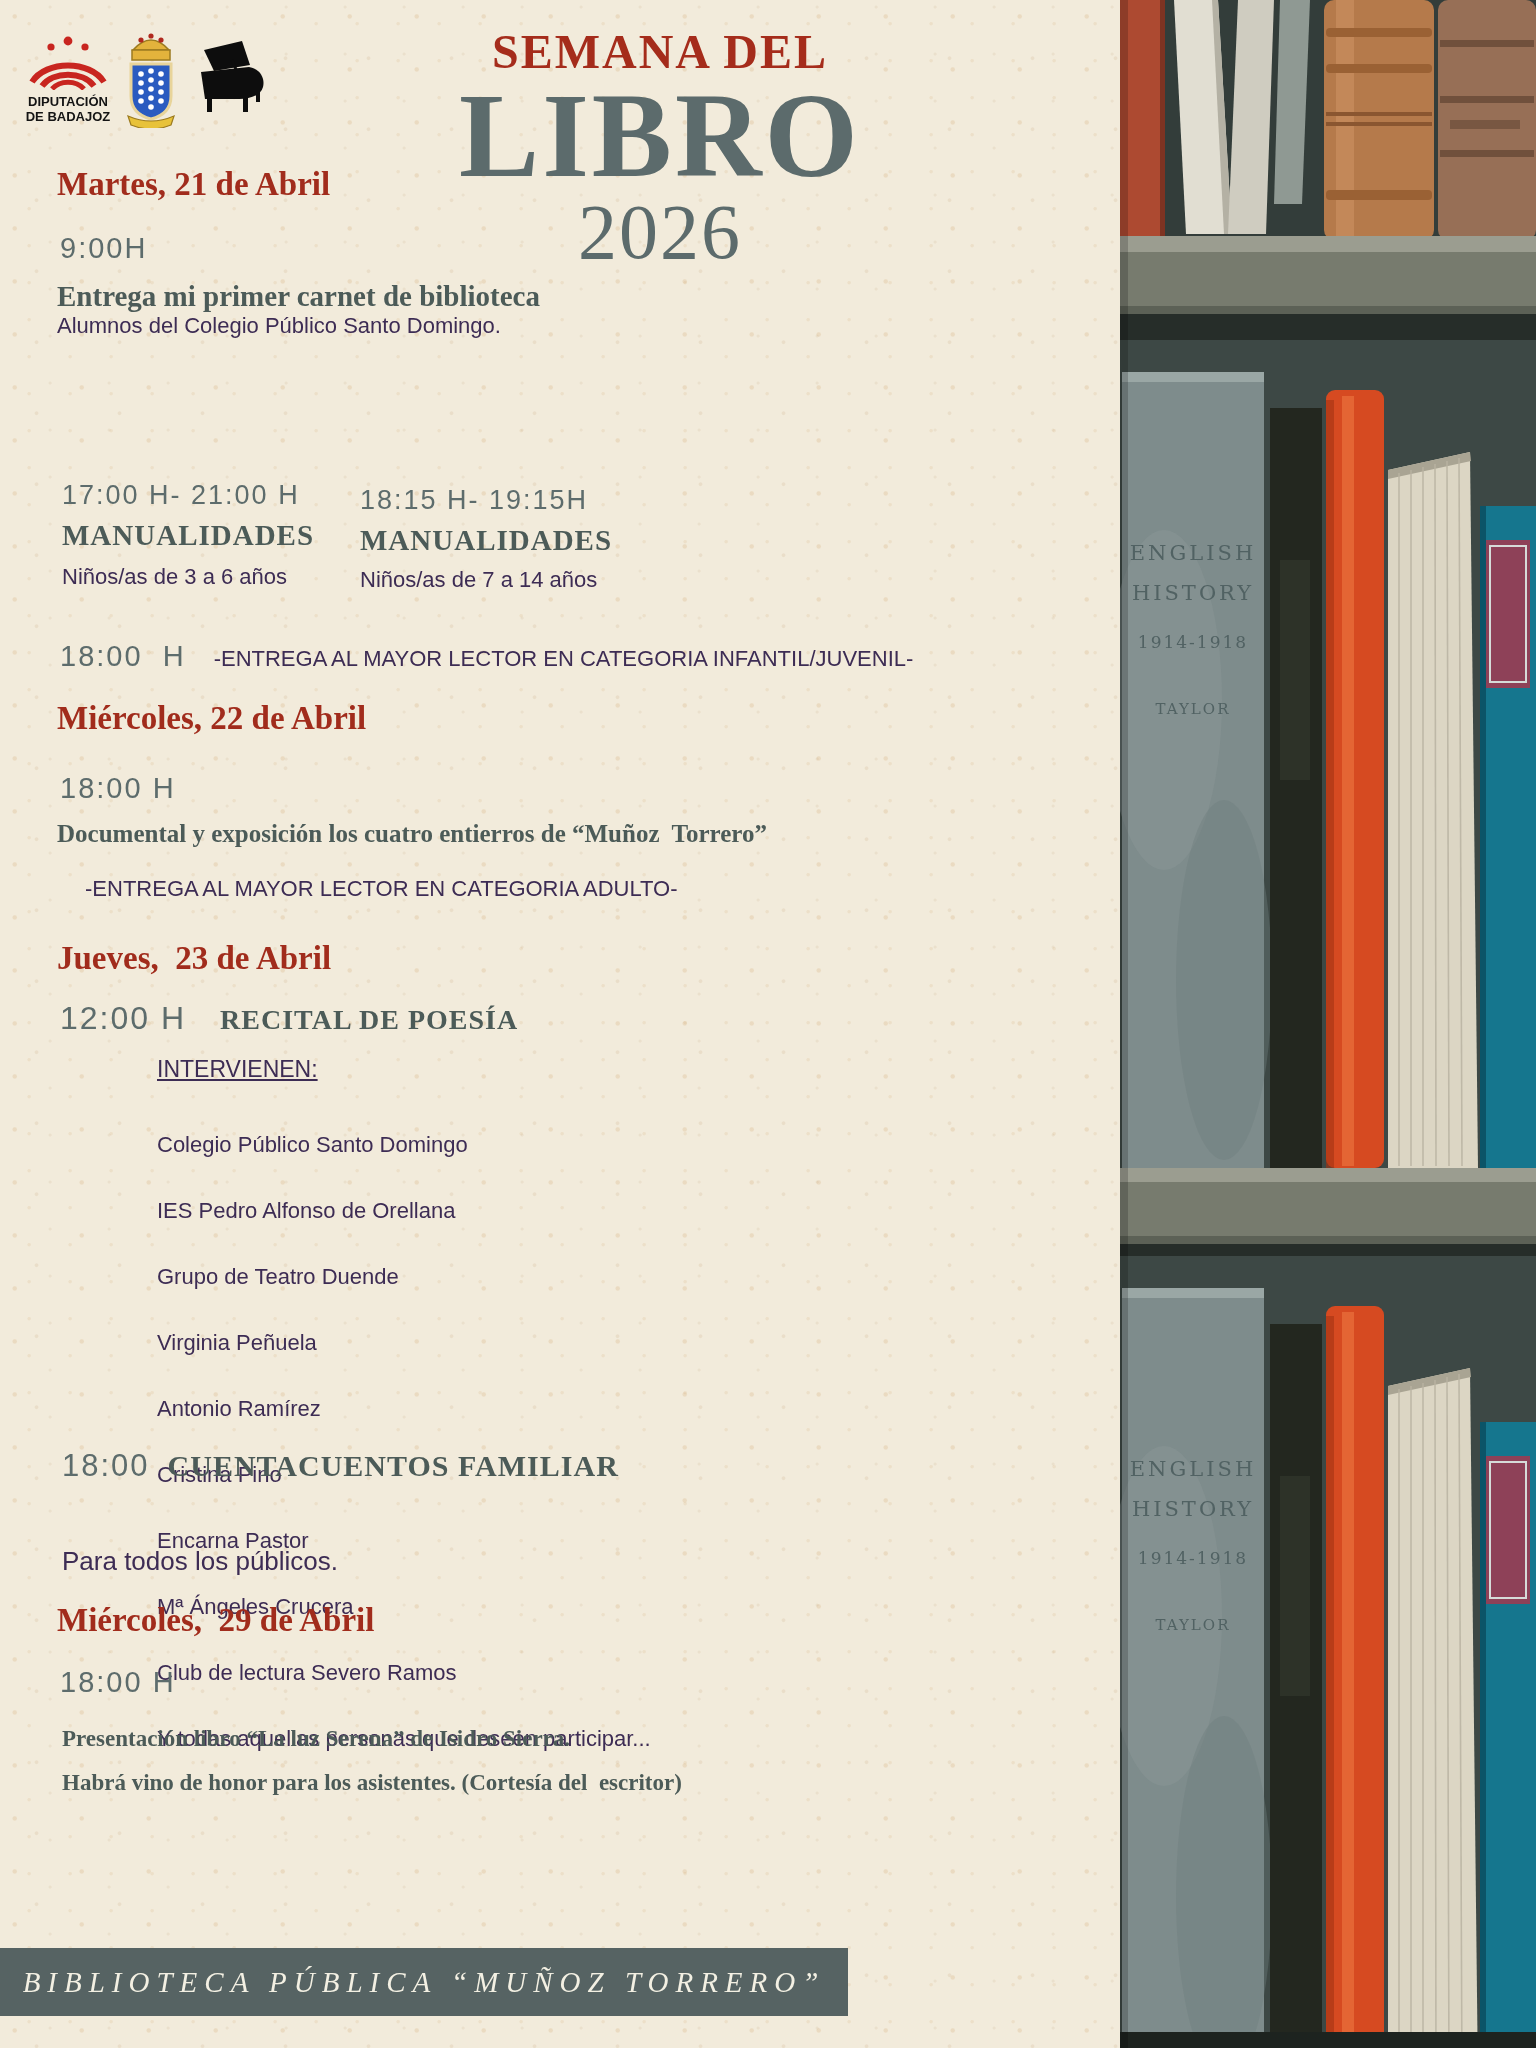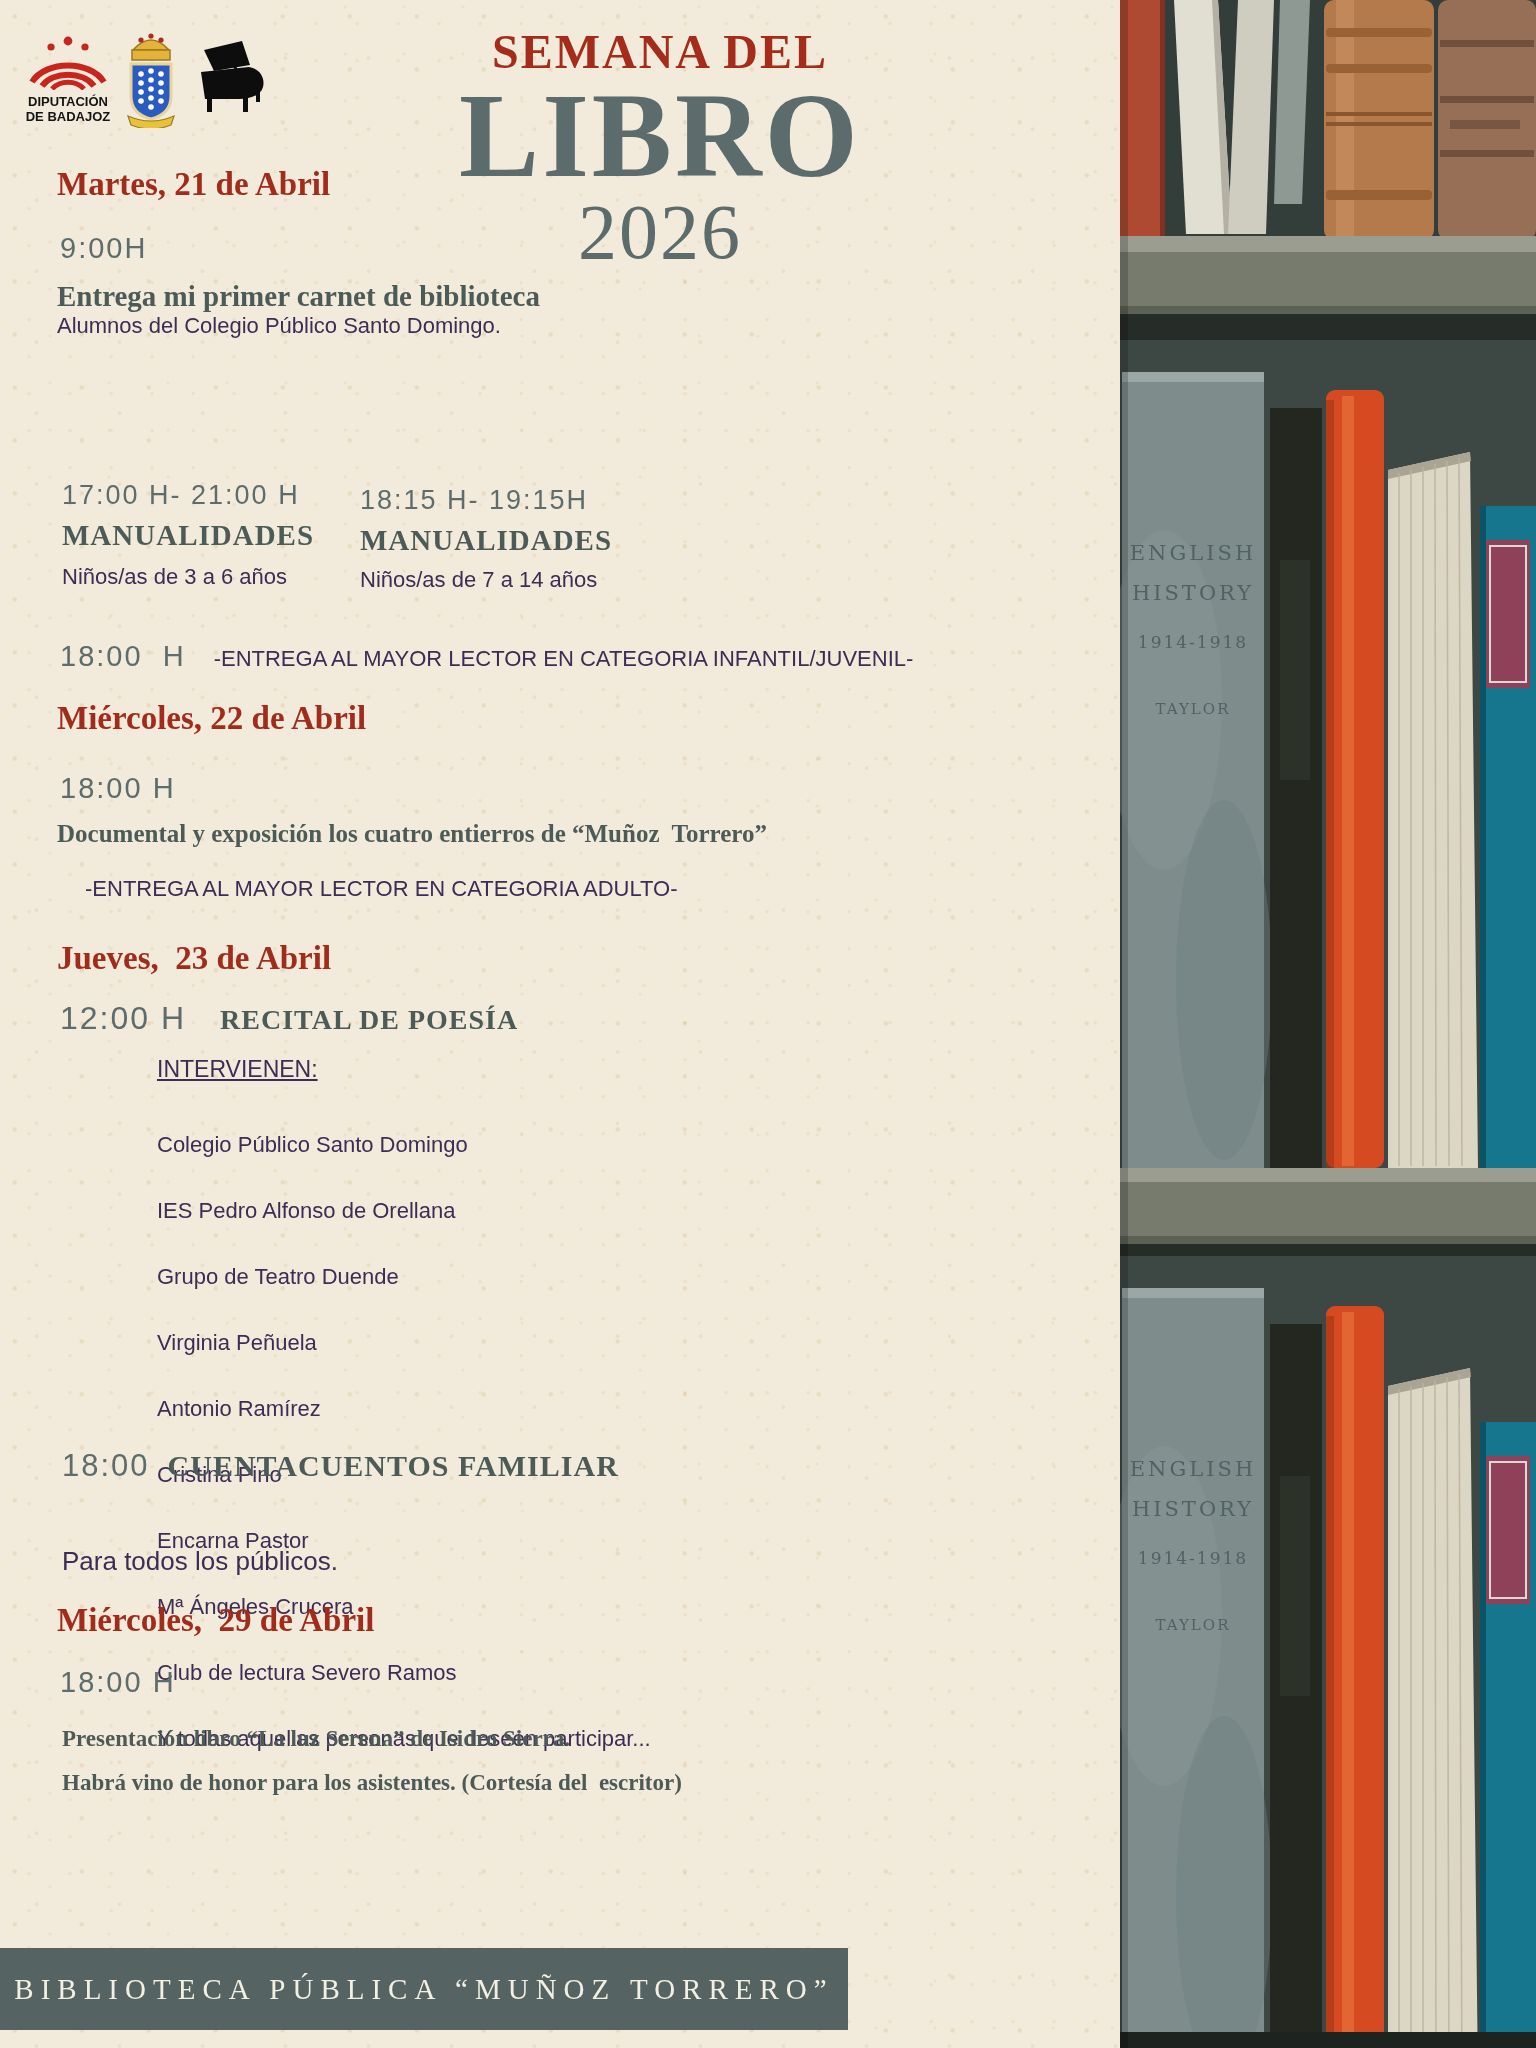--- a/index.html
+++ b/index.html
@@ -18,22 +18,22 @@
   .kicker{font-family:"Liberation Serif", serif;font-weight:bold;color:#a52c1b;letter-spacing:2px;}
   .big-title{font-family:"Liberation Serif", serif;font-weight:bold;color:#5c6b6c;letter-spacing:3px;line-height:.95;}
   .year{font-family:"Liberation Serif", serif;color:#5c6b6c;letter-spacing:2px;}
   .day-h{font-family:"Liberation Serif", serif;font-weight:bold;color:#a12c1c;font-size:33px;white-space:pre-wrap;}
   .time{font-family:"Liberation Sans", sans-serif;color:#5d6c6c;letter-spacing:2px;white-space:pre-wrap;}
   .serifln{font-family:"Liberation Serif", serif;font-weight:bold;color:#4c5b58;white-space:pre-wrap;}
   .purple{font-family:"Liberation Sans", sans-serif;color:#3d2c54;white-space:pre-wrap;}
   .row{display:flex;align-items:baseline;}
   .logo-text{font-weight:bold;color:#141414;font-size:13px;line-height:15px;text-align:center;letter-spacing:0;}
   .footer-bar{
-    position:absolute;left:0;top:1948px;width:848px;height:82px;background:#566363;
-    display:flex;align-items:center;justify-content:center;
+    position:absolute;left:0;top:1948px;width:848px;height:68px;background:#566363;
+    display:flex;align-items:center;justify-content:center;font-style:italic;
   }
   .footer-text{
     font-family:"Liberation Serif", serif;color:#f3f0e3;font-size:29px;letter-spacing:7px;white-space:pre-wrap;
   }
   .list-item{font-size:22px;line-height:30px;}
   .underline{text-decoration:underline;}
 </style>
 </head>
 <body>
 

